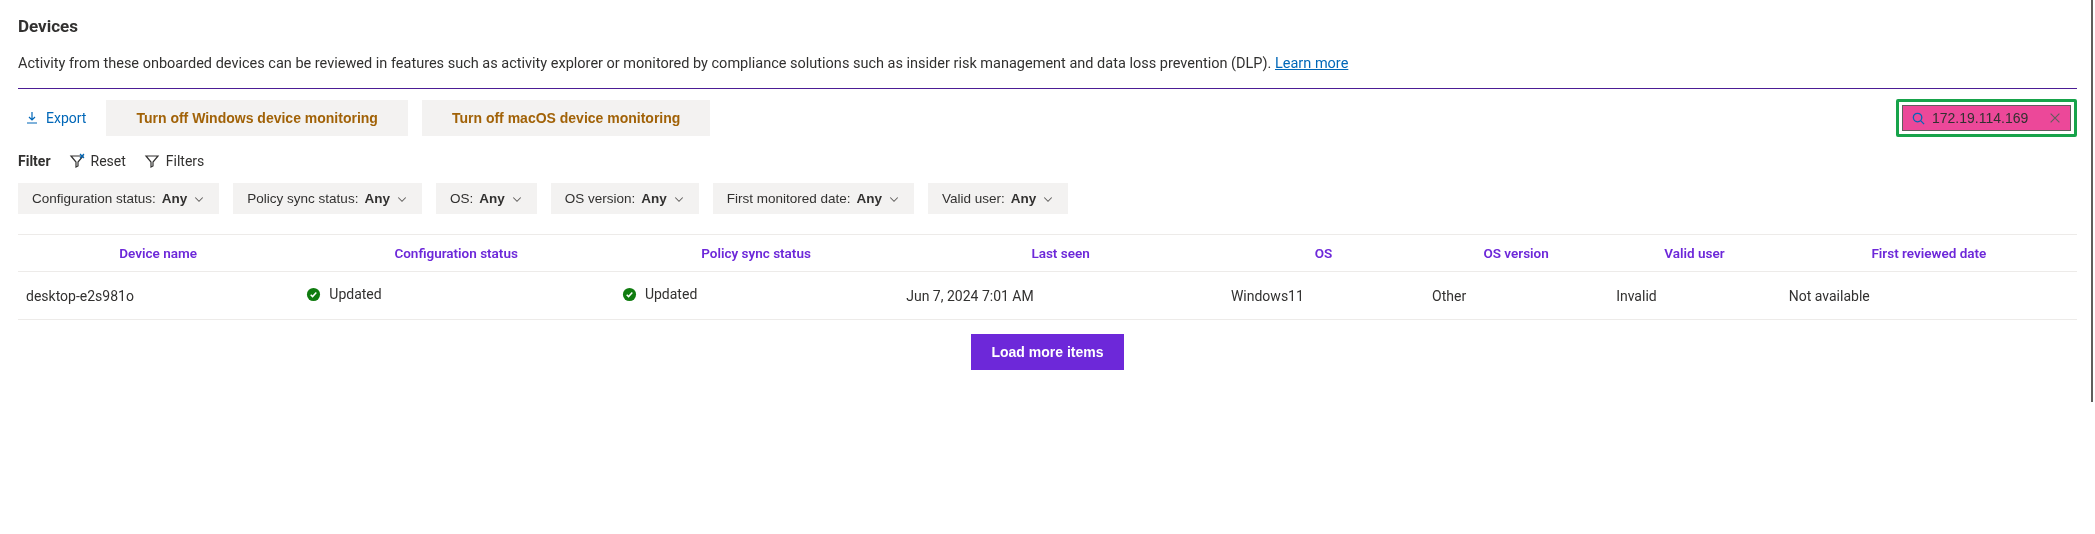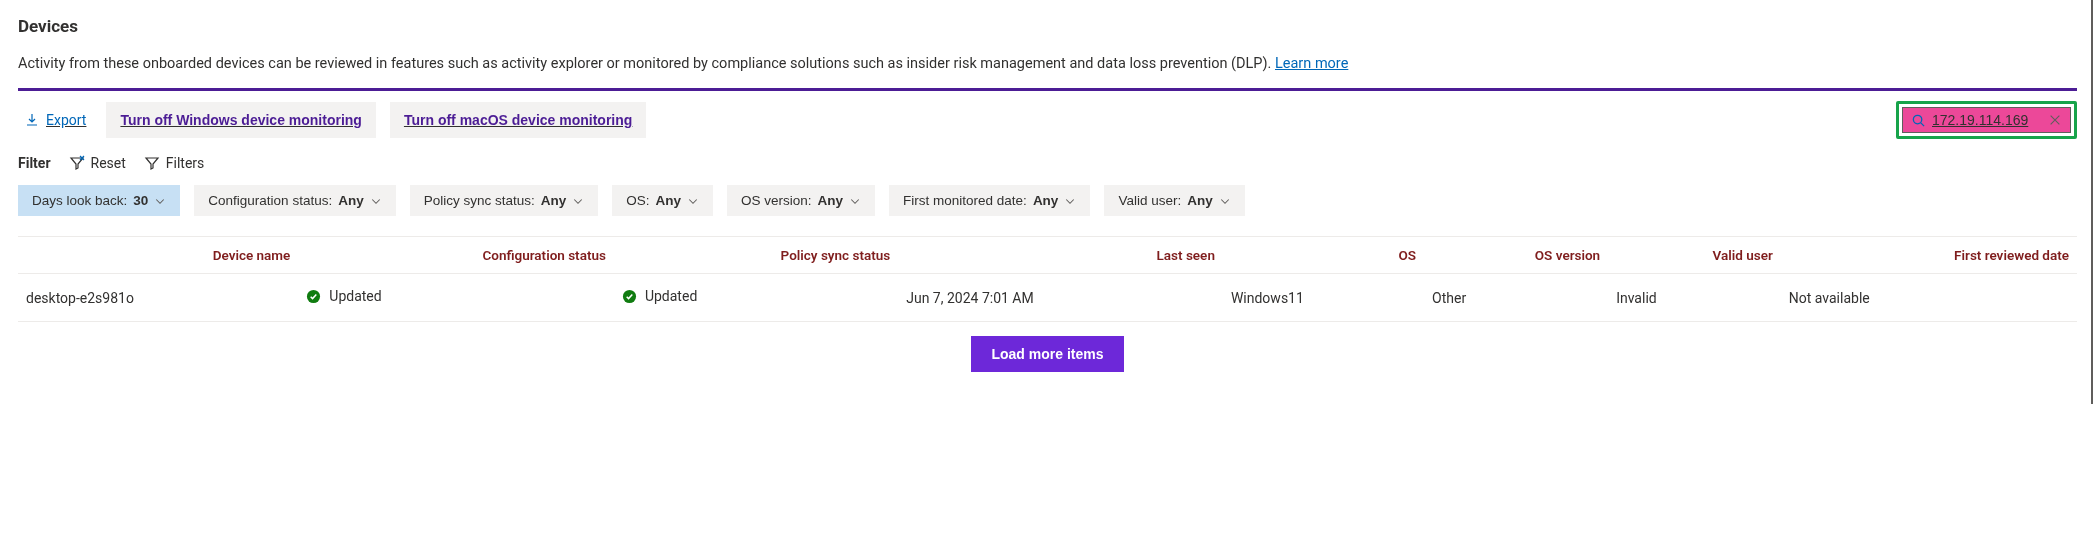--- a/index.html
+++ b/index.html
@@ -28,43 +28,42 @@
       font-size: 14.5px;
       color: #323130;
       margin-bottom: 14px;
       line-height: 1.4;
     }
     .description a { color: #0067b8; text-decoration: underline; }
     .toolbar-row {
       display: flex;
       align-items: center;
       gap: 14px;
-      border-top: 3px solid #4c1d95;
+      border-top: 1px solid #4c1d95;
       padding-top: 10px;
       padding-bottom: 10px;
       position: relative;
-      text-decoration: underline;
     }
     .export-link {
       display: inline-flex;
       align-items: center;
       gap: 6px;
       color: #0067b8;
       font-size: 14px;
       cursor: pointer;
       padding: 4px 6px;
     }
     .export-link svg { width: 16px; height: 16px; }
     .cmd-btn {
       background: #f3f2f1;
       border: none;
-      color: #4c1d95;
+      color: #a16207;
       font-size: 14px;
       font-weight: 600;
-      padding: 10px 14px;
+      padding: 10px 30px;
       cursor: pointer;
     }
     .spacer { flex: 1; }
     .search-wrap-highlight {
       border: 3px solid #17a34a;
       border-radius: 2px;
       padding: 3px;
       display: inline-flex;
     }
     .search-box {
@@ -122,26 +121,26 @@
     }
     .pill .val { font-weight: 600; }
     .pill.active { background: #c7e0f4; }
     .pill svg { width: 12px; height: 12px; color: #605e5c; }
     table.devices {
       width: 100%;
       border-collapse: collapse;
       font-size: 14px;
     }
     table.devices th {
-      text-align: right;
+      text-align: center;
       font-weight: 600;
       padding: 10px 8px;
       border-top: 1px solid #edebe9;
       border-bottom: 1px solid #edebe9;
-      color: #7f1d1d;
+      color: #6d28d9;
       font-size: 13.5px;
     }
     table.devices td {
       padding: 14px 8px;
       border-bottom: 1px solid #edebe9;
       color: #323130;
     }
     .status-cell { display: inline-flex; align-items: center; gap: 8px; }
     .status-cell svg { width: 15px; height: 15px; color: #107c10; }
     .load-more-wrap { text-align: center; margin-top: 14px; }
@@ -205,27 +204,20 @@
   </span>
   <span class="filter-action">
     <svg viewBox="0 0 16 16" fill="none" stroke="#323130" stroke-width="1.2">
       <path d="M2 3 L14 3 L9 9 L9 13 L7 14 L7 9 Z"></path>
     </svg>
     <span>Filters</span>
   </span>
 </div>
 
 <div class="pills-row" id="pills-row">
-    <button class="pill active">
-      <span>Days look back: </span>
-      <span class="val">30</span>
-      <svg viewBox="0 0 16 16">
-        <path d="M3 6 L8 11 L13 6" fill="none" stroke="currentColor" stroke-width="1.4"></path>
-      </svg>
-    </button>
     <button class="pill">
       <span>Configuration status: </span>
       <span class="val">Any</span>
       <svg viewBox="0 0 16 16">
         <path d="M3 6 L8 11 L13 6" fill="none" stroke="currentColor" stroke-width="1.4"></path>
       </svg>
     </button>
     <button class="pill">
       <span>Policy sync status: </span>
       <span class="val">Any</span>

